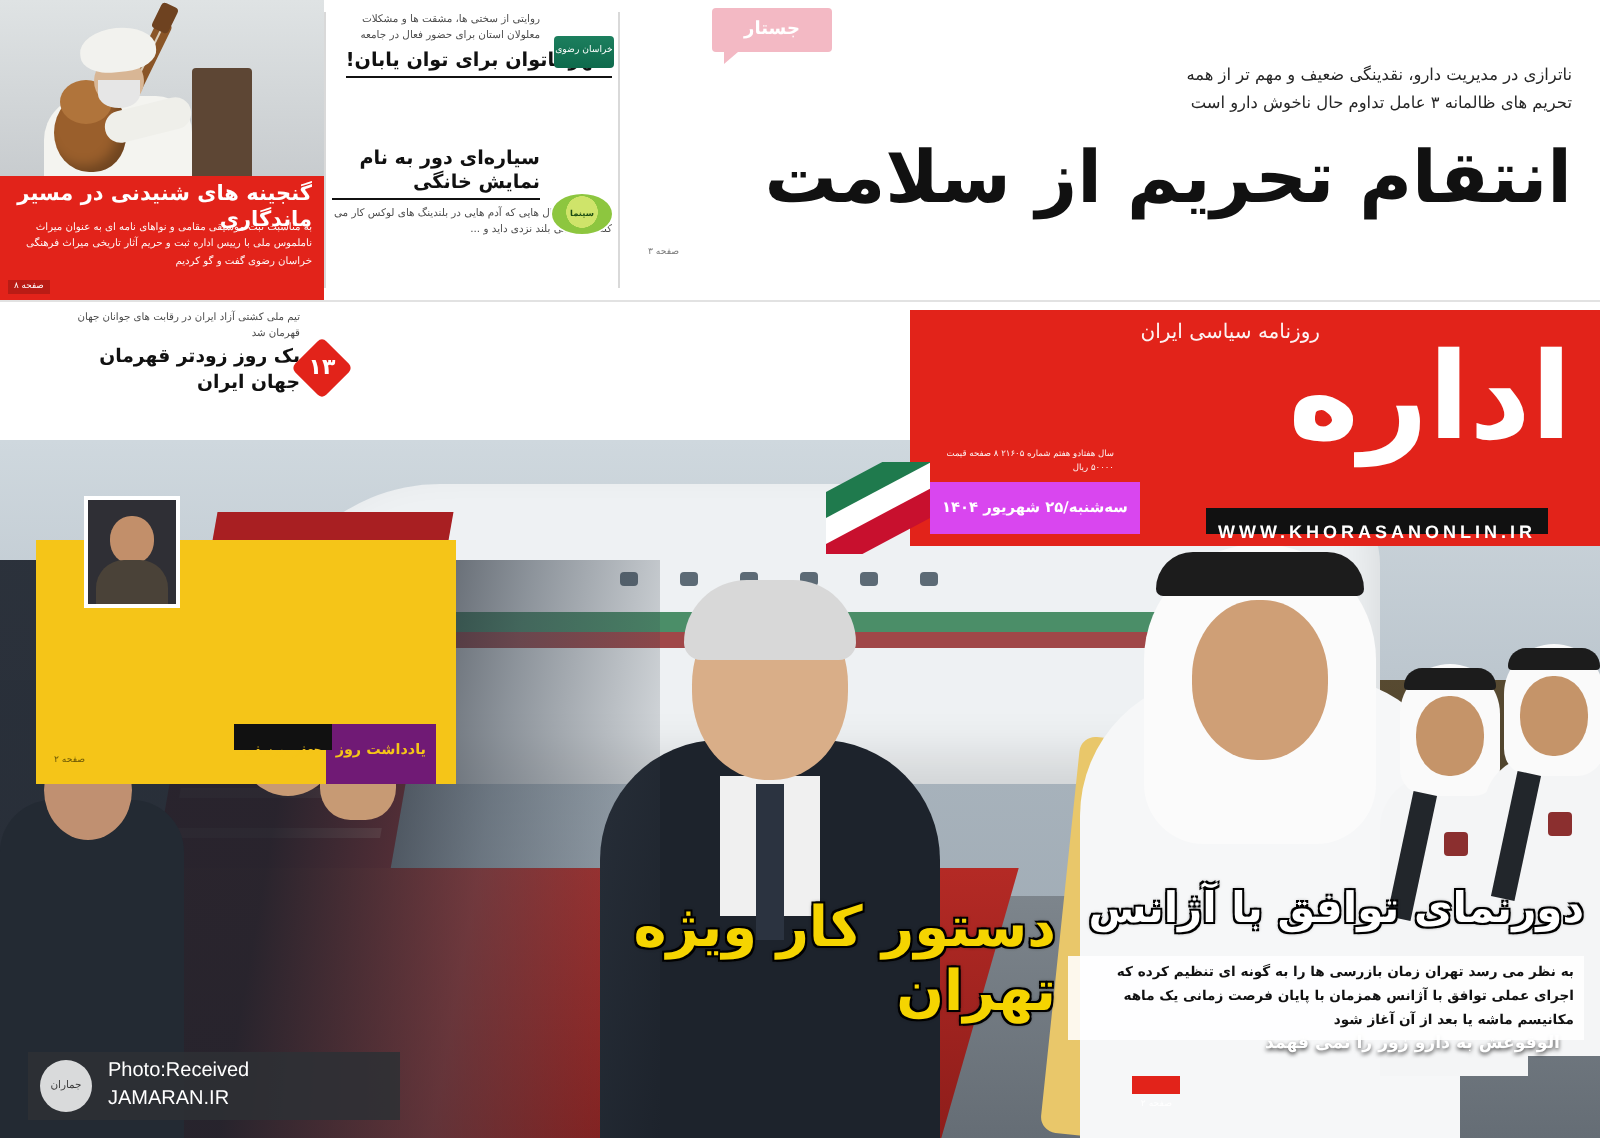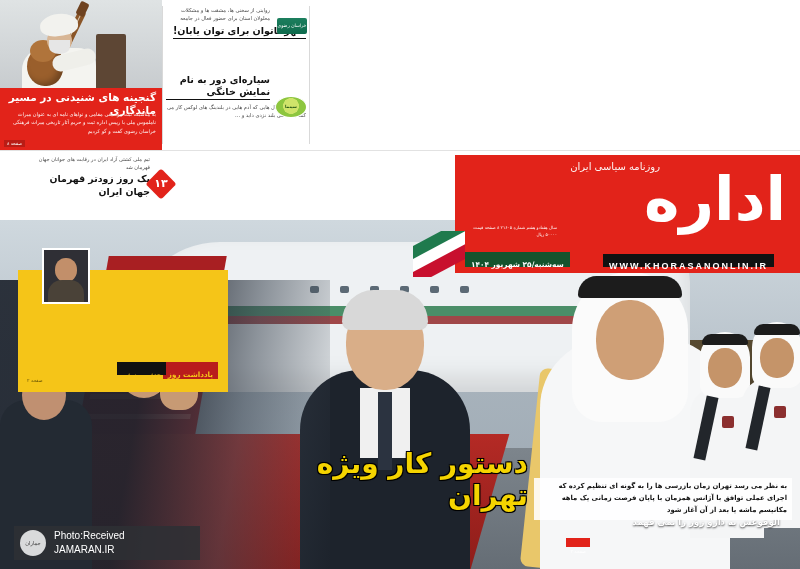--- a/index.html
+++ b/index.html
@@ -114,21 +114,21 @@
   .f-guard-sash{position:absolute;width:12px;height:64px;background:#22262b;transform:rotate(12deg);}
   .f-guard-badge{position:absolute;width:12px;height:12px;background:#8b2f2f;border-radius:2px;}
 
   
   
   .notebox{position:absolute;left:18px;top:50px;width:210px;height:122px;background:#f5c518;}
   .note-photo{position:absolute;left:24px;top:-22px;width:44px;height:52px;background:#2f2f35;border:2px solid #fff;overflow:hidden;}
   .note-photo .nh{position:absolute;left:11px;top:8px;width:22px;height:24px;background:#c28f6a;border-radius:48%;}
   .note-photo .nb{position:absolute;left:4px;top:30px;width:36px;height:24px;background:#4a4238;border-radius:14px 14px 0 0;}
   .note-title{position:absolute;right:10px;top:34px;width:192px;text-align:right;font-size:17px;font-weight:bold;color:#111;line-height:1.3;}
-  .note-tag{position:absolute;right:10px;top:92px;height:17px;background:#b91c1c;padding:0 5px;}
+  .note-tag{position:absolute;right:10px;top:92px;height:30px;background:#701a75;padding:0 5px;}
   .note-tag span{font-size:7.2px;color:#f5c518;font-weight:bold;line-height:13px;}
   .note-author{position:absolute;right:62px;top:92px;height:13px;background:#111;padding:0 5px;}
   .note-author span{font-size:6.6px;color:#f5c518;line-height:13px;}
   .note-mini{position:absolute;left:9px;top:108px;font-size:4.6px;color:#6b5705;}
 
   
   .credit{position:absolute;left:14px;top:306px;width:186px;height:34px;background:rgba(45,48,52,.88);}
   .credit-logo{position:absolute;left:6px;top:4px;width:26px;height:26px;border-radius:50%;background:#d9dadb;}
   .credit-logo span{display:block;font-size:5.2px;color:#3a3a3a;text-align:center;line-height:26px;}
   .credit-l1{position:absolute;left:40px;top:4px;font-size:10px;color:#fff;font-family:"Liberation Sans",sans-serif;}
@@ -155,21 +155,21 @@
 
   
   .masthead{position:absolute;left:455px;top:155px;width:345px;height:118px;background:#e2231a;z-index:40;}
   .mh-name{position:absolute;right:14px;top:14px;width:300px;text-align:right;
     font-size:60px;font-weight:bold;color:#fff;line-height:1;letter-spacing:-2px;
     font-family:"DejaVu Sans","Liberation Sans",sans-serif;}
   .mh-sub{position:absolute;right:140px;top:6px;font-size:10px;color:#fff;opacity:.95;}
   .mh-meta{position:absolute;left:16px;top:70px;width:86px;text-align:right;font-size:4.3px;color:#fff;line-height:1.6;opacity:.95;}
   .mh-urlbar{position:absolute;right:26px;bottom:6px;height:13px;background:#111;padding:0 6px;}
   .mh-urlbar span{font-size:9px;font-weight:bold;color:#fff;letter-spacing:2px;line-height:13px;font-family:"Liberation Sans",sans-serif;}
-  .mh-date{position:absolute;left:10px;bottom:6px;height:15px;background:#14532d;padding:0 6px;}
+  .mh-date{position:absolute;left:10px;bottom:6px;height:26px;background:#d946ef;padding:0 6px;}
   .mh-date span{font-size:7.4px;font-weight:bold;color:#fff;line-height:13px;}
   .mh-flag{position:absolute;left:-42px;bottom:-4px;width:52px;height:46px;overflow:hidden;}
   .mh-flag i{position:absolute;display:block;width:76px;height:13px;transform:rotate(-28deg);left:-12px;}
 </style>
 </head>
 <body>
 
 <div id="page">
 
   <div class="abs topstrip">
@@ -217,20 +217,31 @@
         <div class="kickerline rtl" style="margin-top:3px;">شوخی با سریال هایی که آدم هایی در بلندینگ های لوکس کار می کنند باشناسی بلند نزدی داید و ...</div>
       </div>
       <div class="badge-film">
         <span class="rtl">سینما</span>
       </div>
 
     </div>
 
     <div class="vdiv" style="left:309px;"></div>
 
+    <div class="abs lead">
+      <div class="tag-jostar">
+        <span class="rtl">جستار</span>
+      </div>
+      <div class="lead-kicker rtl">
+        <div>ناترازی در مدیریت دارو، نقدینگی ضعیف و مهم تر از همه</div>
+        <div>تحریم های ظالمانه ۳ عامل تداوم حال ناخوش دارو است</div>
+      </div>
+      <div class="lead-title rtl">انتقام تحریم از سلامت</div>
+      <div class="lead-credit rtl">صفحه ۳</div>
+    </div>
   </div>
 
   <div class="abs briefbar">
 
     <div class="brief" style="right:22px;width:128px;">
       <div class="bkick rtl">برخی تحرکات هوسناکه در ایام ۷ آبان را می توان به نقطه قابلیتی برای دو گانه واقعی و متمرکز بر اسلام تبدیل کرد</div>
       <div class="btitle rtl">فرصت انسجام ملی با نمادهای تاریخی</div>
     </div>
     <div class="diamond" style="right:-2px;top:22px;">
       <b class="rtl">۲</b>
@@ -333,20 +344,21 @@
         <span class="rtl">جماران</span>
       </div>
       <div class="credit-l1">Photo:Received</div>
       <div class="credit-l2">JAMARAN.IR</div>
     </div>
 
     <div class="ctr-title rtl">دستور کار ویژه تهران</div>
 
     <div class="bl-strip rtl">الوقوعش به دارو زور را نمی فهمد</div>
 
+    <div class="ra-title rtl">دورنمای توافق با آژانس</div>
     <div class="ra-cap rtl">به نظر می رسد تهران زمان بازرسی ها را به گونه ای تنظیم کرده که اجرای عملی توافق با آژانس همزمان با پایان فرصت زمانی یک ماهه مکانیسم ماشه یا بعد از آن آغاز شود</div>
     <div class="ra-badge">
       <span class="rtl">صفحه ۲</span>
     </div>
   </div>
 
   <div class="masthead">
     <div class="mh-sub rtl">روزنامه سیاسی ایران</div>
     <div class="mh-name rtl">اداره</div>
     <div class="mh-meta rtl">سال هفتادو هفتم

